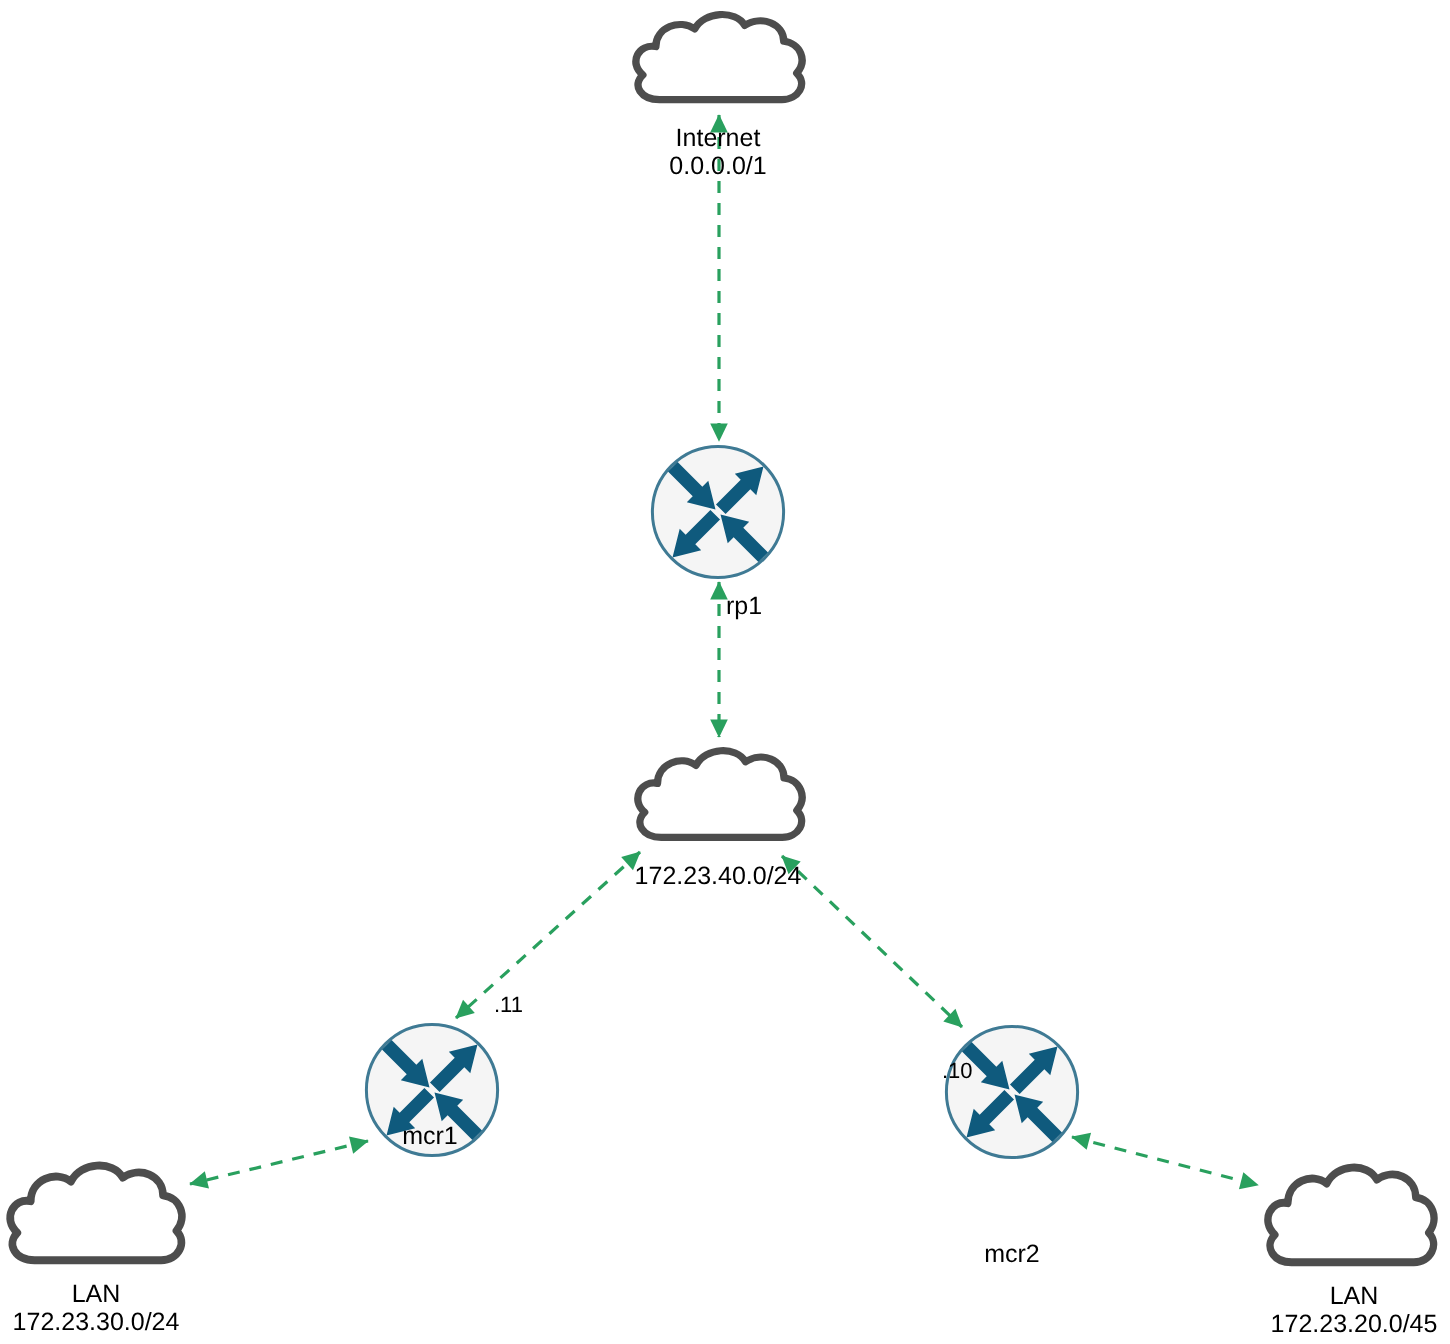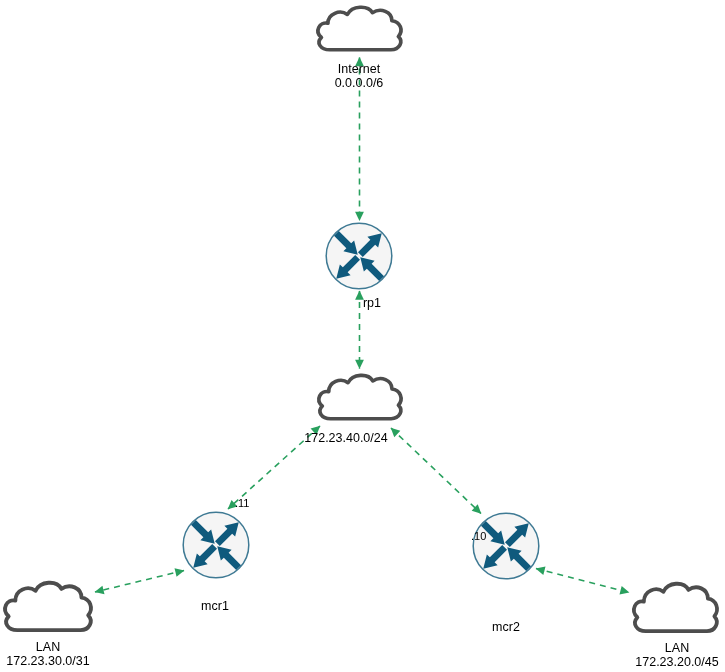--- a/index.html
+++ b/index.html
@@ -109,38 +109,38 @@
   </div>
 
   <div class="node" style="left:630px;top:579px;width:89px;height:59px">
     <svg viewBox="0 0 96 60" preserveAspectRatio="none">
       <path class="cloudp" d="M 17 53 C 7 53 2 45 8 39 C 0 32 6 21 15 23 C 15 12 28 7 36 13 C 41 3 58 2 63 11 C 72 5 84 10 84 20 C 93 21 97 31 91 38 C 97 44 92 53 83 53 Z"></path>
     </svg>
   </div>
 
   <div class="lbl" style="left:359px;top:62px">
     <div>Internet</div>
-    <div>0.0.0.0/6</div>
+    <div>0.0.0.0/1</div>
   </div>
 
   <div class="lbl" style="left:372px;top:296px">rp1</div>
 
-  <div class="lbl" style="left:346px;top:431px">172.23.40.0/24</div>
+  <div class="lbl" style="left:359px;top:431px">172.23.40.0/24</div>
 
-  <div class="plbl" style="left:235px;top:497px">.11</div>
+  <div class="plbl" style="left:247px;top:497px">.11</div>
 
   <div class="plbl" style="left:471px;top:530px">.10</div>
 
-  <div class="lbl" style="left:215px;top:599px">mcr1</div>
+  <div class="lbl" style="left:215px;top:561px">mcr1</div>
 
   <div class="lbl" style="left:506px;top:620px">mcr2</div>
 
   <div class="lbl" style="left:48px;top:640px">
     <div>LAN</div>
-    <div>172.23.30.0/31</div>
+    <div>172.23.30.0/24</div>
   </div>
 
   <div class="lbl" style="left:677px;top:641px">
     <div>LAN</div>
     <div>172.23.20.0/45</div>
   </div>
 
 </div>
 
 </body></html>

